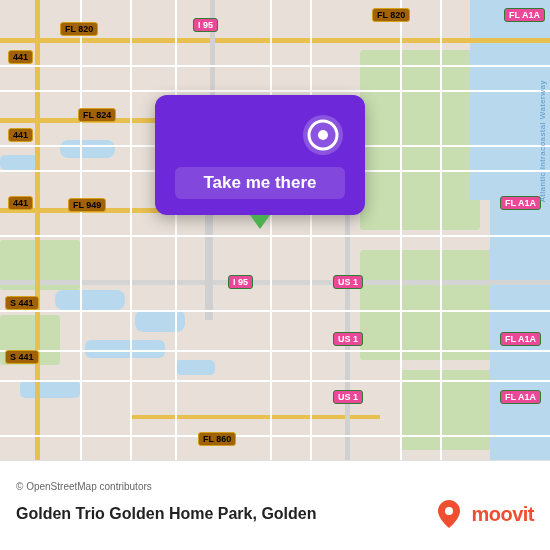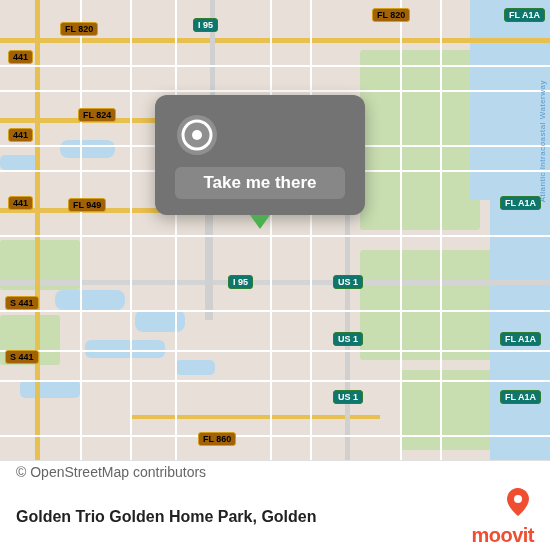--- a/index.html
+++ b/index.html
@@ -25,36 +25,36 @@
       background: #a16207;
       border: 1px solid #d4a017;
       border-radius: 3px;
       padding: 1px 4px;
       font-size: 9px;
       font-weight: bold;
       color: #000;
       white-space: nowrap;
     }
     .shield-green {
-      background: #0f766e;
+      background: #ec4899;
       border-color: #2e7d32;
       color: #fff;
     }
 
     
     .map-popup {
       position: absolute;
       top: 95px;
       left: 155px;
       width: 210px;
-      background: #737373;
+      background: #6d28d9;
       border-radius: 12px;
       display: flex;
       flex-direction: column;
-      align-items: flex-start;
+      align-items: flex-end;
       padding: 18px 20px 16px;
       box-shadow: 0 4px 16px rgba(0,0,0,0.3);
       z-index: 10;
     }
 
     .map-popup::after {
       content: '';
       position: absolute;
       bottom: -14px;
       left: 50%;
@@ -92,42 +92,41 @@
       height: 90px;
       background: #fff;
       display: flex;
       flex-direction: column;
       justify-content: center;
       padding: 10px 16px;
       border-top: 1px solid #e0e0e0;
     }
 
     .attribution {
-      font-size: 14px;
+      font-size: 10px;
       color: #666;
       margin-bottom: 6px;
     }
 
     .bottom-content {
       display: flex;
       align-items: center;
       justify-content: space-between;
     }
 
     .place-name {
       font-size: 16px;
       font-weight: 600;
       color: #222;
     }
 
     .moovit-logo {
       display: flex;
-      align-items: flex-end;
+      align-items: center;
       gap: 6px;
-      flex-direction: column;
     }
 
     .moovit-icon {
       width: 32px;
       height: 32px;
     }
 
     .moovit-text {
       font-size: 20px;
       font-weight: bold;

